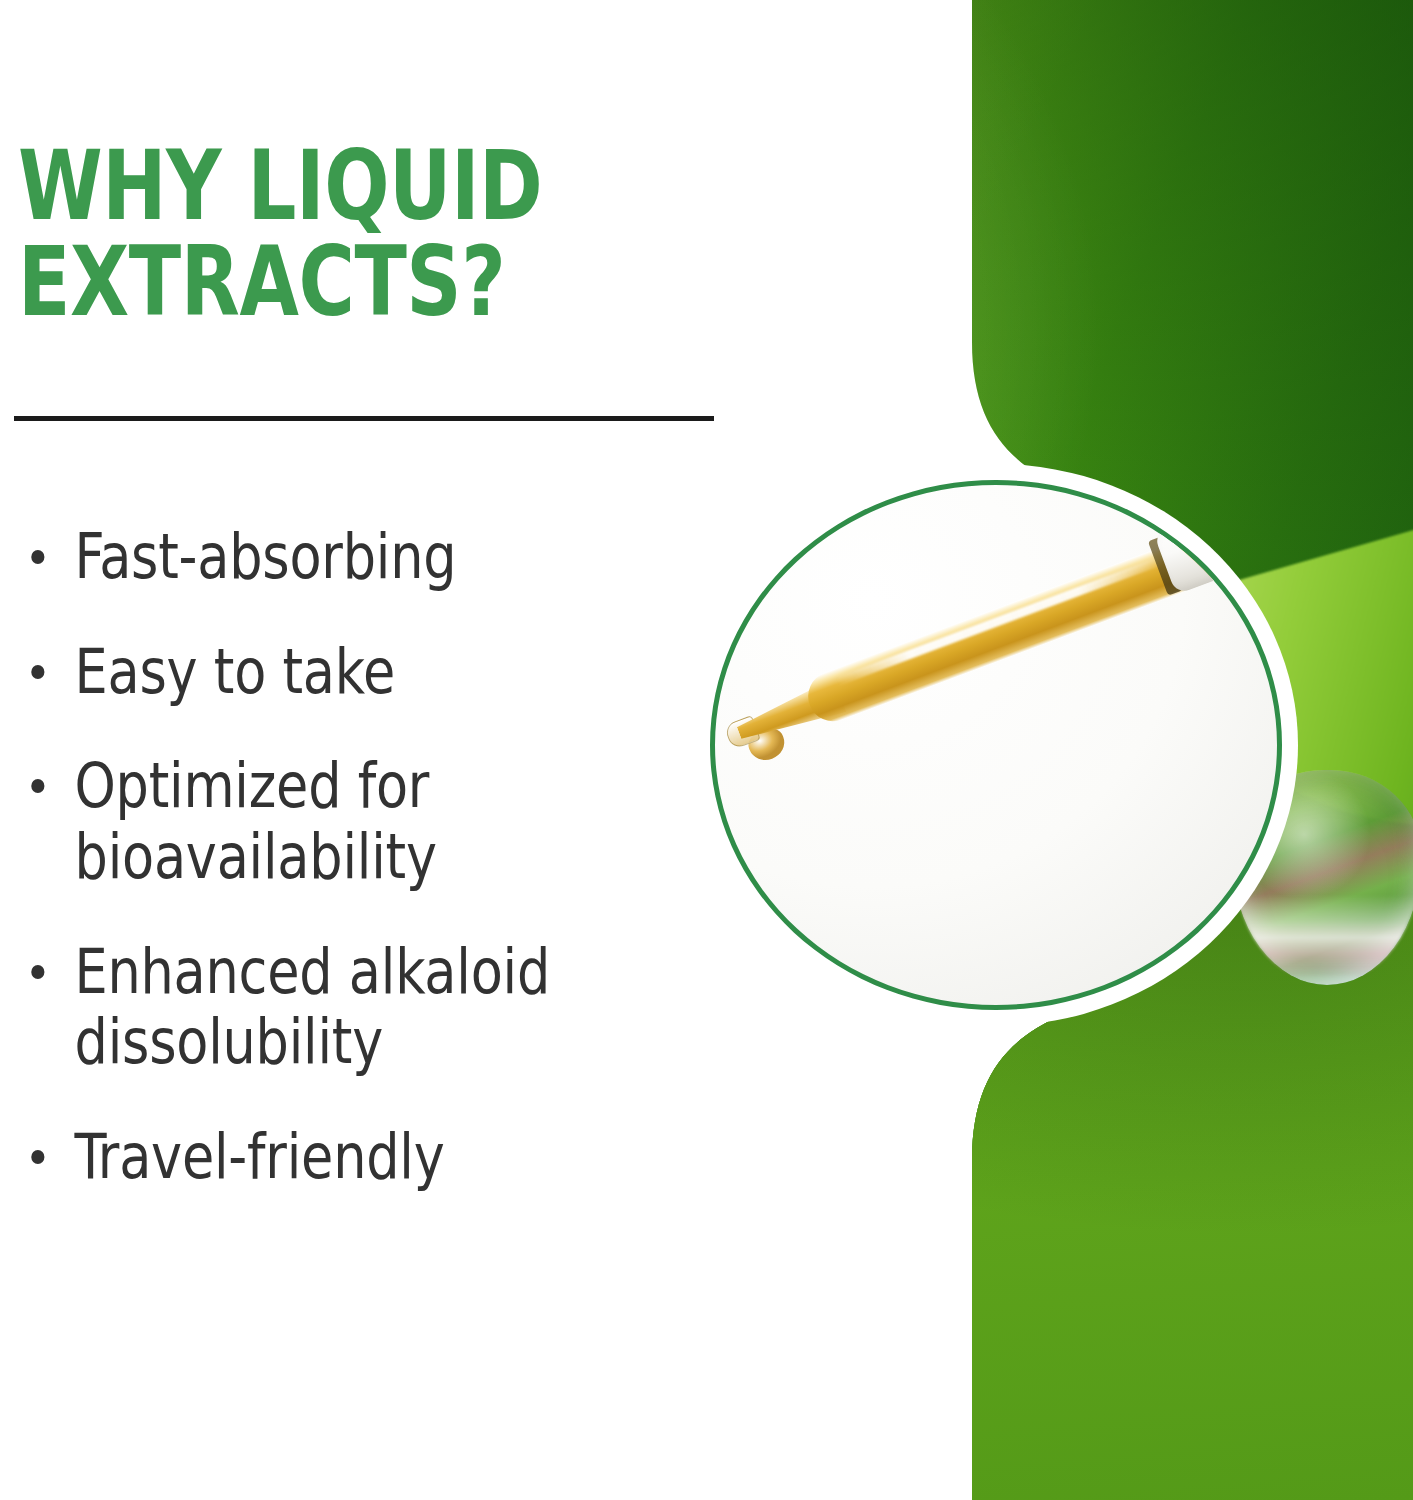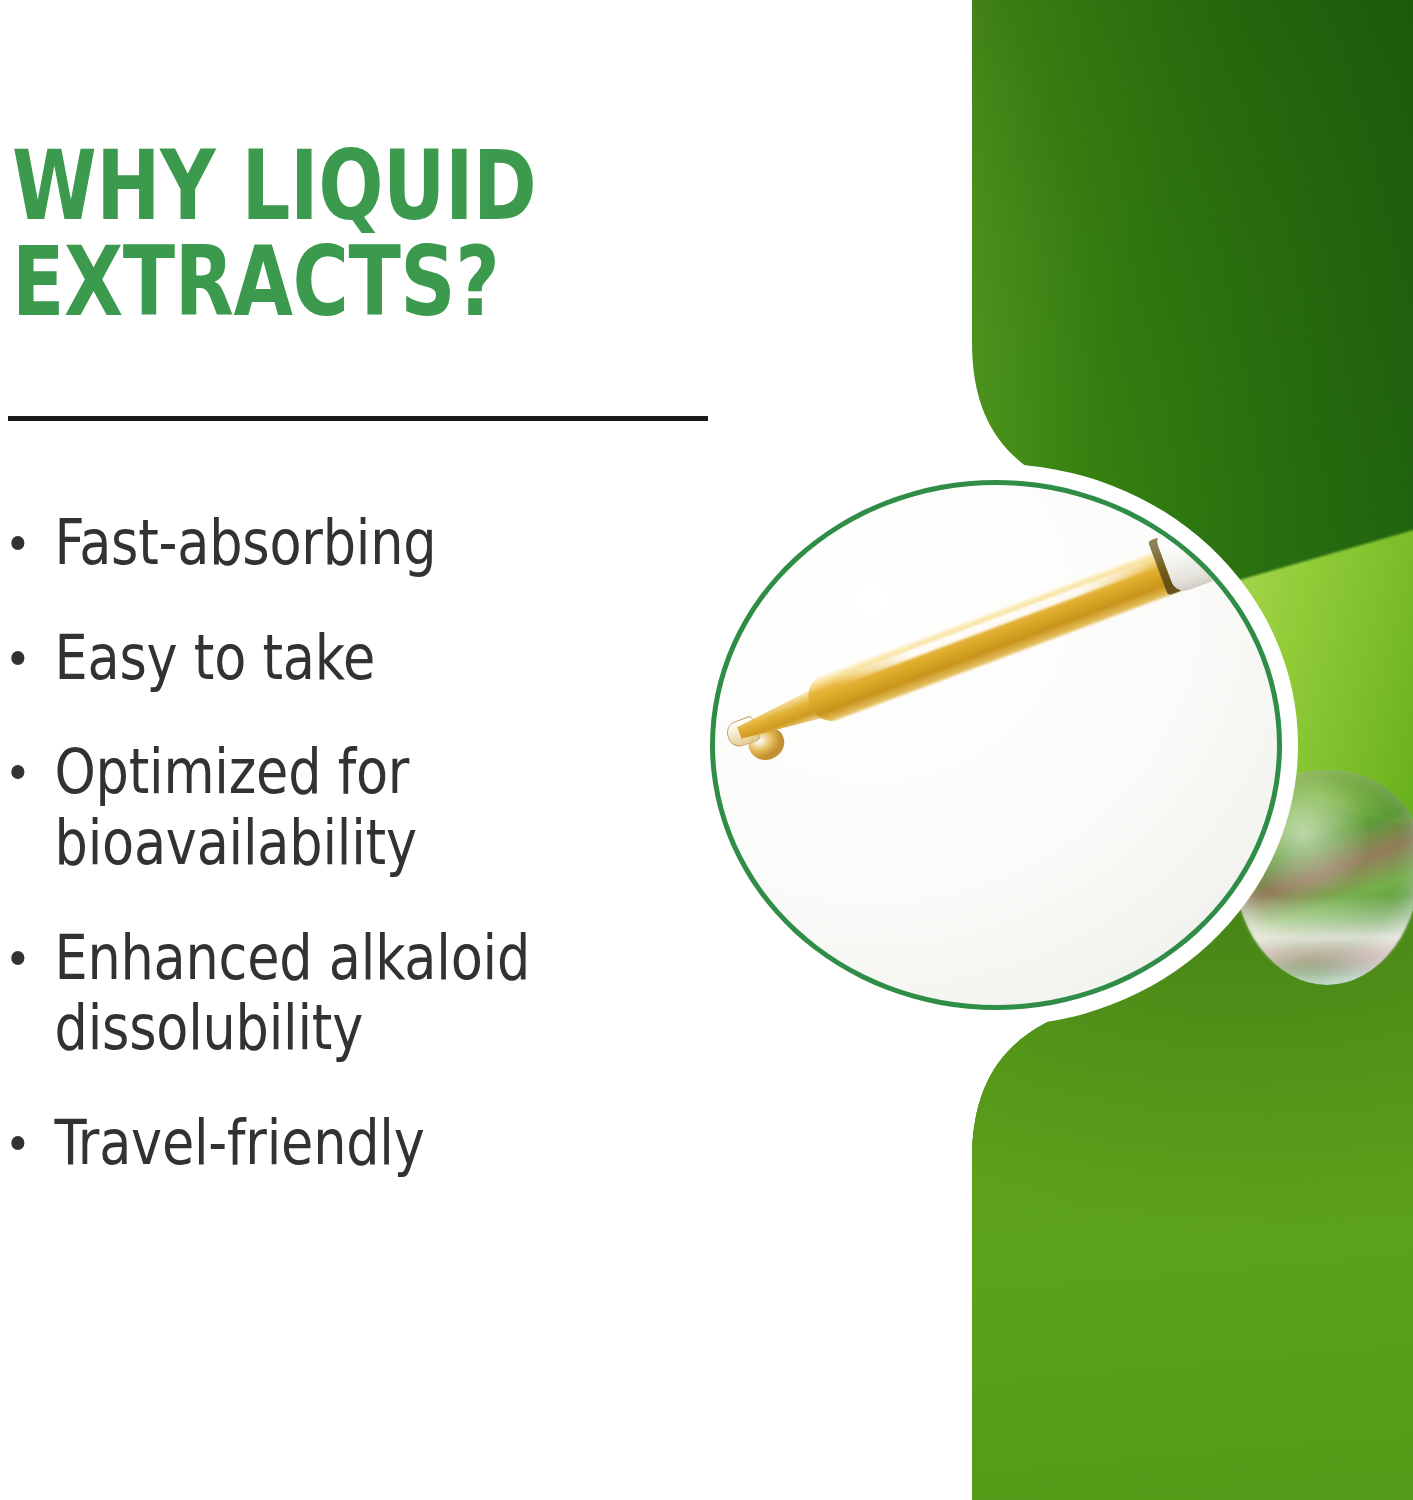--- a/index.html
+++ b/index.html
@@ -207,21 +207,21 @@
     left:462px; top:12px;
     width:16px; height:58px;
     border-radius:4px;
     background:linear-gradient(180deg,#6b5a22,#3b3010);
     opacity:.75;
   }
 
   
   .content{
     position:absolute;
-    left:0; top:0;
+    left:6px; top:0;
     width:760px; height:1408px;
   }
   .title{
     position:absolute;
     left:12px; top:138px;
     width:720px;
     margin:0;
     color:#3c9a4e;
     font-family:"Liberation Sans Narrow","DejaVu Sans Condensed","Liberation Sans",sans-serif;
     font-weight:700;
@@ -235,21 +235,21 @@
   .rule{
     position:absolute;
     left:8px; top:416px;
     width:700px; height:5px;
     background:#1b1b1b;
   }
   .bullets{
     position:absolute;
     left:0; top:508px;
     width:740px;
-    margin:0; padding:0;
+    margin:14px; padding:0;
     list-style:none;
   }
   .bullet{
     position:relative;
     padding-left:58px;
     margin:0 0 44px 0;
     color:#323232;
     font-family:"Liberation Sans Narrow","DejaVu Sans Condensed","Liberation Sans",sans-serif;
     font-size:62px;
     line-height:1.14;

